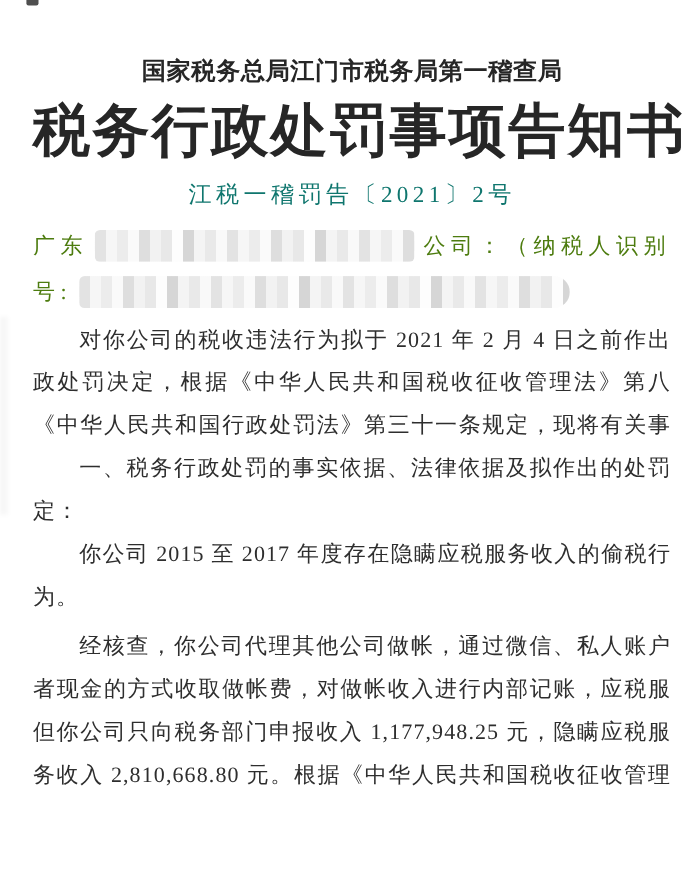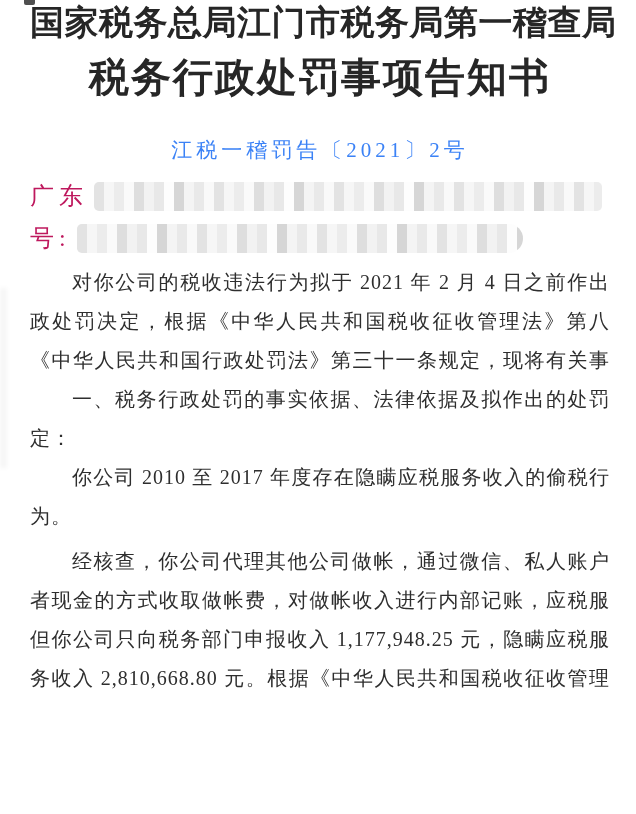--- a/index.html
+++ b/index.html
@@ -21,55 +21,56 @@
     border-radius: 0 0 2px 2px;
   }
   .smudge-left {
     position: absolute; left: 0; top: 288px;
     width: 7px; height: 180px;
     background: rgba(0,0,0,0.035);
     filter: blur(2px);
   }
 
   .issuer {
+    margin-top: 42px;
     text-align: center;
-    font-size: 34px;
+    font-size: 22px;
     font-weight: bold;
     color: #262626;
     line-height: 46px;
     letter-spacing: 0.5px;
     white-space: nowrap;
   }
   .doctitle {
     margin-top: 6px;
     text-align: center;
-    font-size: 40px;
+    font-size: 52px;
     font-weight: bold;
     color: #262626;
     line-height: 52px;
     letter-spacing: 2px;
     white-space: nowrap;
   }
   .docnum {
-    margin-top: 31px;
+    margin-top: 16px;
     text-align: center;
     font-size: 21px;
     letter-spacing: 4px;
     line-height: 30px;
-    color: #3b82f6;
+    color: #0f766e;
   }
 
   .addr { margin-top: 10px; }
   .addr-line {
     display: flex;
     align-items: center;
     height: 42px;
-    font-size: 24px;
+    font-size: 20px;
     letter-spacing: 5px;
-    color: #be185d;
+    color: #4d7c0f;
   }
   .mosaic {
     height: 29px;
     border-radius: 5px;
     background-image:
       repeating-linear-gradient(90deg,
         #e3e3e3 0 10px, #f6f6f6 10px 20px, #ececec 20px 30px, #fafafa 30px 40px,
         #dedede 40px 50px, #f2f2f2 50px 60px, #e8e8e8 60px 70px, #fdfdfd 70px 80px,
         #d6d6d6 80px 90px, #f4f4f4 90px 100px, #e9e9e9 100px 110px, #f9f9f9 110px 120px),
       repeating-linear-gradient(0deg,
@@ -103,39 +104,40 @@
   <div class="issuer">国家税务总局江门市税务局第一稽查局</div>
 
   <div class="doctitle">税务行政处罚事项告知书</div>
 
   <div class="docnum">江税一稽罚告〔2021〕2号</div>
 
   <div class="addr">
     <div class="addr-line">
       <span>广东</span>
       <span class="mosaic m1"></span>
+      <span>公司：（纳税人识别</span>
     </div>
     <div class="addr-line">
       <span>号:</span>
       <span class="mosaic m2"></span>
     </div>
   </div>
 
   <div class="docbody">
       <div class="para">
         <div class="bline just first">对你公司的税收违法行为拟于 2021 年 2 月 4 日之前作出行</div>
         <div class="bline just">政处罚决定，根据《中华人民共和国税收征收管理法》第八条、</div>
         <div class="bline just">《中华人民共和国行政处罚法》第三十一条规定，现将有关事项</div>
       </div>
       <div class="para">
         <div class="bline just first">一、税务行政处罚的事实依据、法律依据及拟作出的处罚决</div>
         <div class="bline">定：</div>
       </div>
       <div class="para">
-        <div class="bline just first">你公司 2010 至 2017 年度存在隐瞒应税服务收入的偷税行</div>
+        <div class="bline just first">你公司 2015 至 2017 年度存在隐瞒应税服务收入的偷税行</div>
         <div class="bline">为。</div>
       </div>
       <div class="para gap">
         <div class="bline just first">经核查，你公司代理其他公司做帐，通过微信、私人账户或</div>
         <div class="bline just">者现金的方式收取做帐费，对做帐收入进行内部记账，应税服务</div>
         <div class="bline just">但你公司只向税务部门申报收入 1,177,948.25 元，隐瞒应税服</div>
         <div class="bline just">务收入 2,810,668.80 元。根据《中华人民共和国税收征收管理</div>
       </div>
     </div>
 

